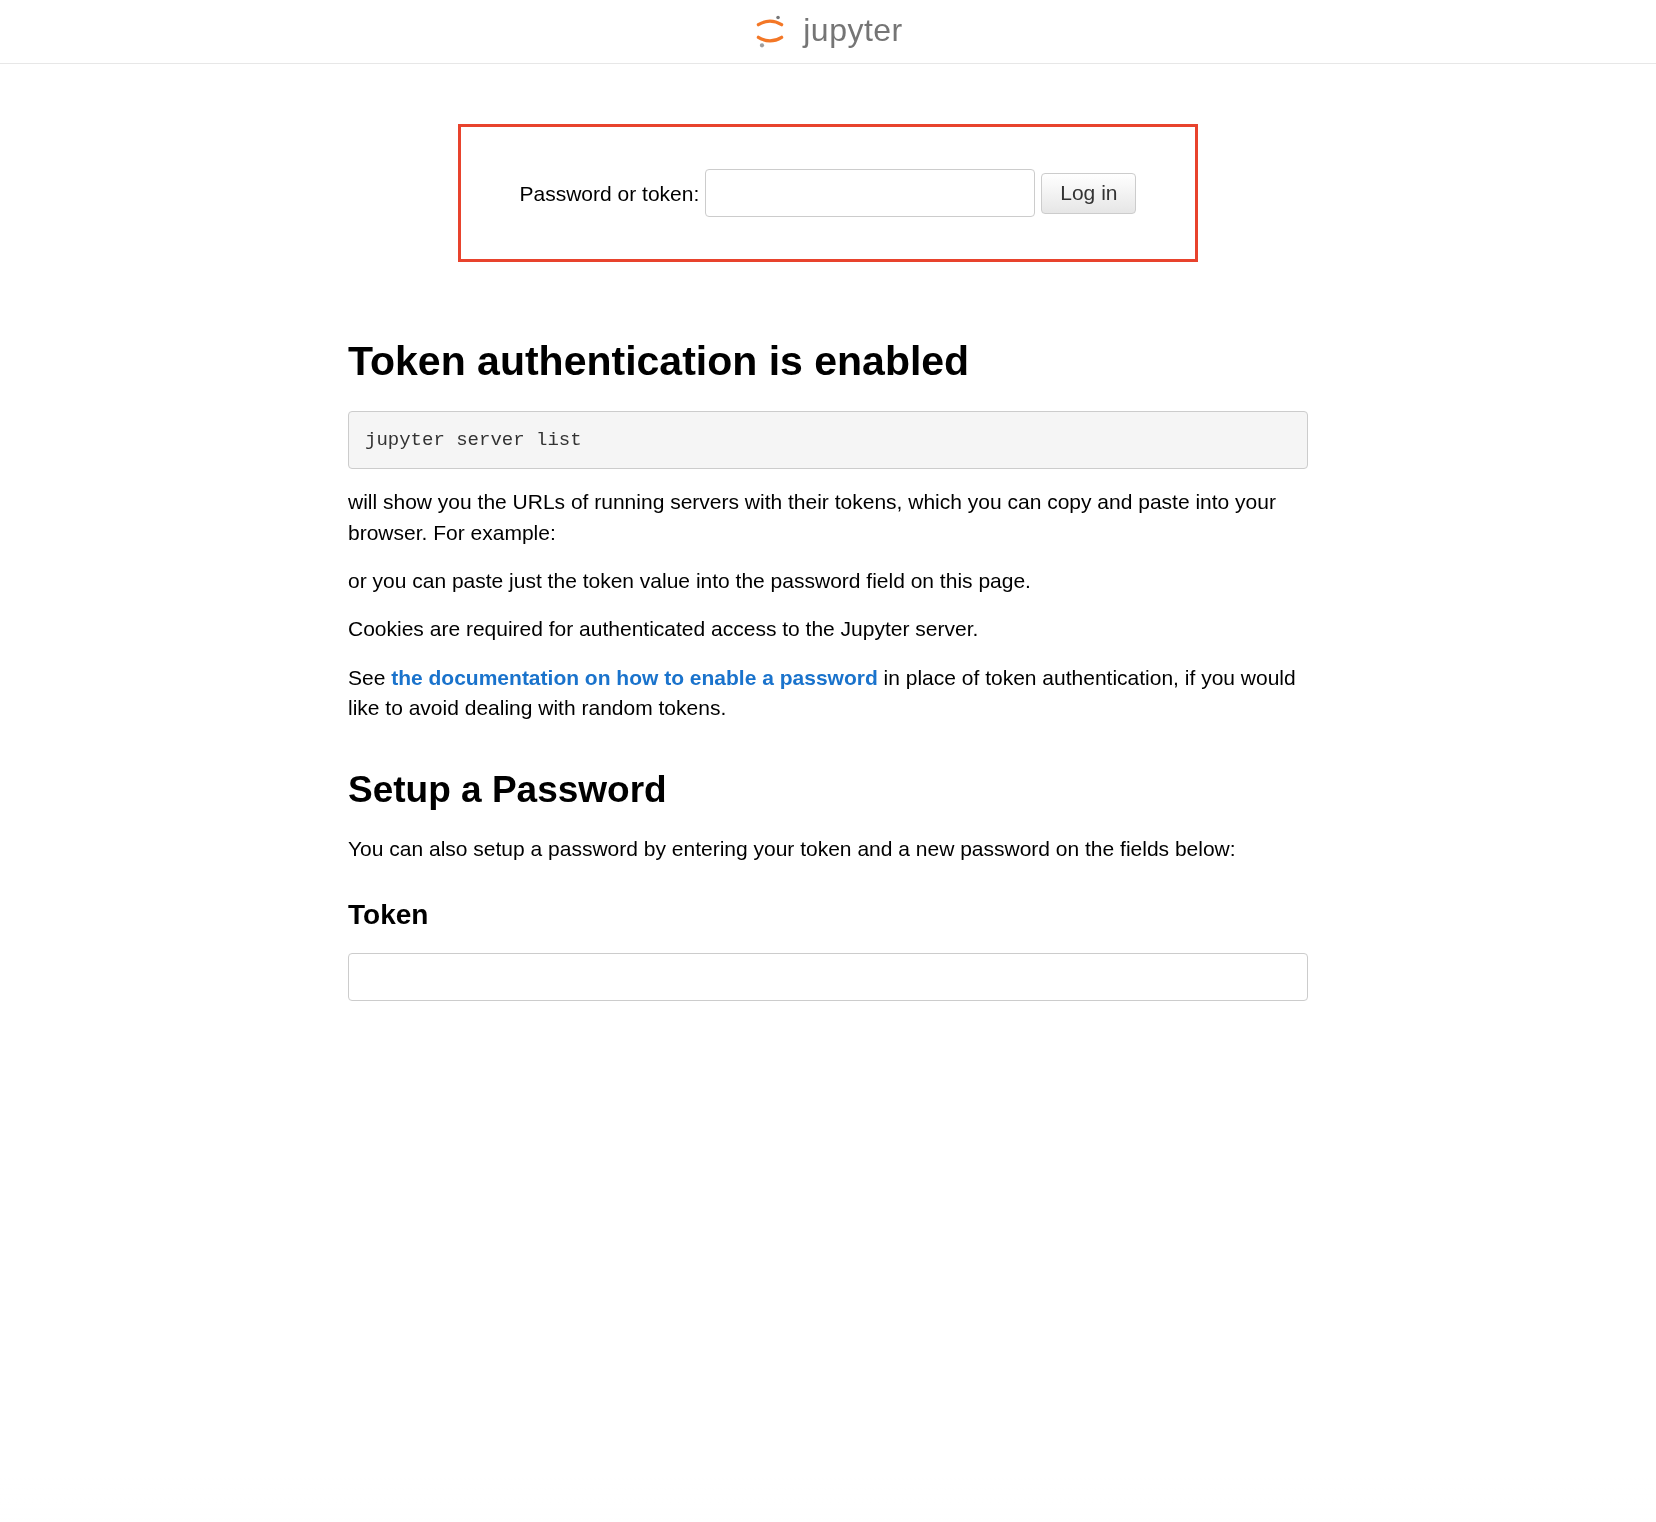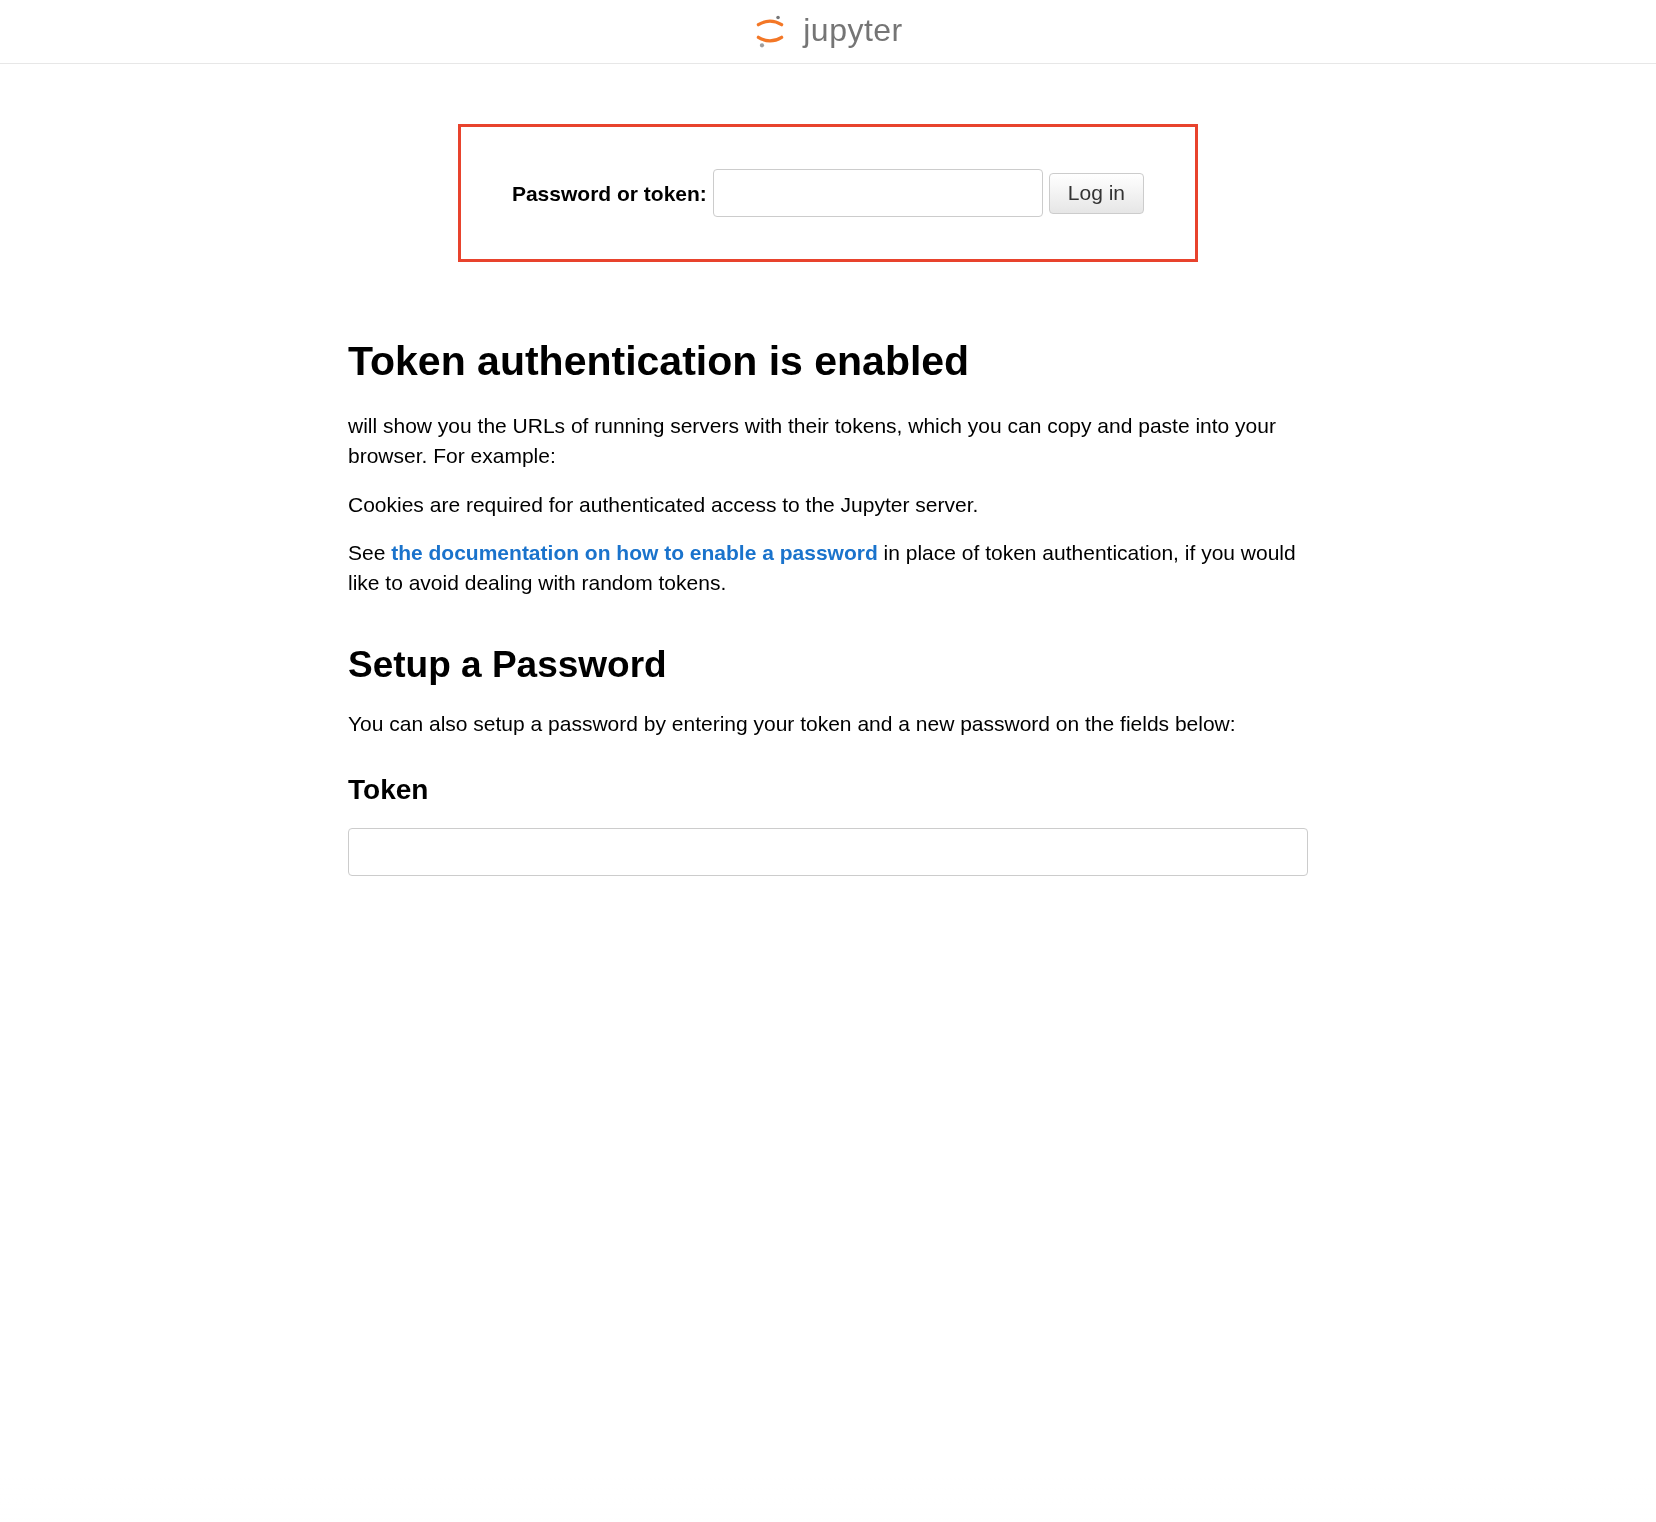--- a/index.html
+++ b/index.html
@@ -46,21 +46,21 @@
     .login-box {
       border: 3px solid #e8432d;
       padding: 42px 16px;
       display: flex;
       align-items: center;
       justify-content: center;
       gap: 6px;
       width: 740px;
     }
     .login-label {
-      font-weight: 700;
+      font-weight: 400;
       font-size: 21px;
       margin-right: 0;
     }
     .password-input {
       width: 330px;
       height: 48px;
       padding: 6px 12px;
       font-size: 19px;
       border: 1px solid #ccc;
       border-radius: 4px;
@@ -163,24 +163,26 @@
     <input type="password" class="password-input" style="">
     <button class="login-button">Log in</button>
   </div>
 </div>
 
 <div class="content">
   <h1>Token authentication is enabled</h1>
 
 
 
+  <pre>jupyter server list</pre>
 
   <p>will show you the URLs of running servers with their tokens, which you can copy and paste into your browser. For example:</p>
 
 
+  <p>or you can paste just the token value into the password field on this page.</p>
 
   <p>Cookies are required for authenticated access to the Jupyter server.</p>
 
   <p>
     <span>See </span><a href="#">the documentation on how to enable a password</a><span> in place of token authentication, if you would like to avoid dealing with random tokens.</span>
   </p>
 
   <h2>Setup a Password</h2>
 
   <p>You can also setup a password by entering your token and a new password on the fields below:</p>

